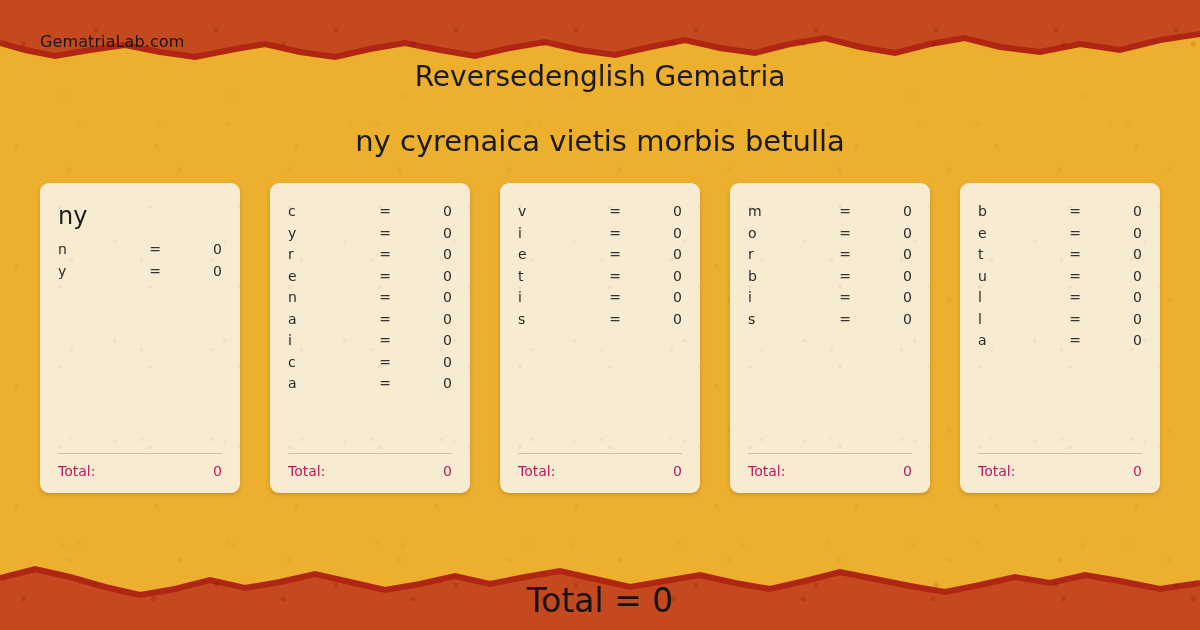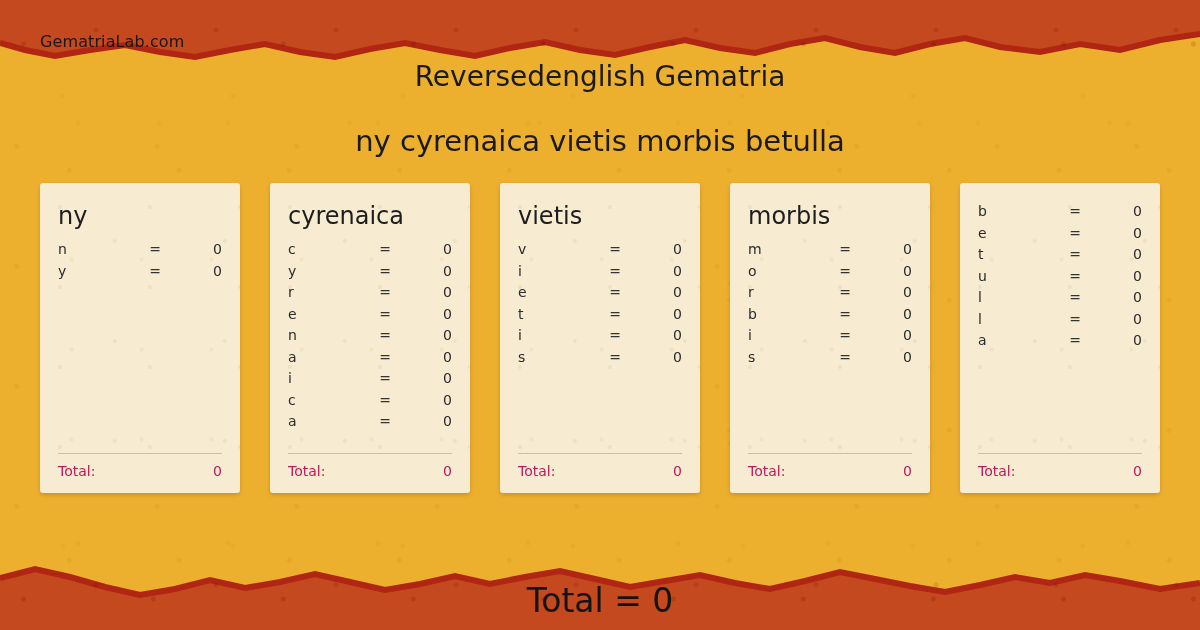--- a/index.html
+++ b/index.html
@@ -104,21 +104,21 @@
     height:310px;
     display:flex;
     justify-content:space-between;
     z-index:4;
   }
 
   .card {
     width:200px;
     height:310px;
     background:#f7ecd2;
-    border-radius:3px;
+    border-radius:9px;
     box-shadow:0 2px 4px rgba(120,70,10,.28);
     padding:20px 18px 14px 18px;
     display:flex;
     flex-direction:column;
     position:relative;
     overflow:hidden;
   }
   .card-tex {
     position:absolute; inset:0;
     pointer-events:none;
@@ -214,21 +214,20 @@
           </div>
         </div>
         <div class="card-sep"></div>
         <div class="card-total">
           <span>Total:</span>
           <span>0</span>
         </div>
       </div>
       <div class="card">
         <div class="card-tex"></div>
-        <div class="card-title">cyrenaica</div>
         <div class="letters">
           <div class="letter-row">
             <span class="lr-char">c</span>
             <span class="lr-eq">=</span>
             <span class="lr-val">0</span>
           </div>
           <div class="letter-row">
             <span class="lr-char">y</span>
             <span class="lr-eq">=</span>
             <span class="lr-val">0</span>
@@ -270,21 +269,20 @@
           </div>
         </div>
         <div class="card-sep"></div>
         <div class="card-total">
           <span>Total:</span>
           <span>0</span>
         </div>
       </div>
       <div class="card">
         <div class="card-tex"></div>
-        <div class="card-title">vietis</div>
         <div class="letters">
           <div class="letter-row">
             <span class="lr-char">v</span>
             <span class="lr-eq">=</span>
             <span class="lr-val">0</span>
           </div>
           <div class="letter-row">
             <span class="lr-char">i</span>
             <span class="lr-eq">=</span>
             <span class="lr-val">0</span>
@@ -311,21 +309,20 @@
           </div>
         </div>
         <div class="card-sep"></div>
         <div class="card-total">
           <span>Total:</span>
           <span>0</span>
         </div>
       </div>
       <div class="card">
         <div class="card-tex"></div>
-        <div class="card-title">morbis</div>
         <div class="letters">
           <div class="letter-row">
             <span class="lr-char">m</span>
             <span class="lr-eq">=</span>
             <span class="lr-val">0</span>
           </div>
           <div class="letter-row">
             <span class="lr-char">o</span>
             <span class="lr-eq">=</span>
             <span class="lr-val">0</span>

